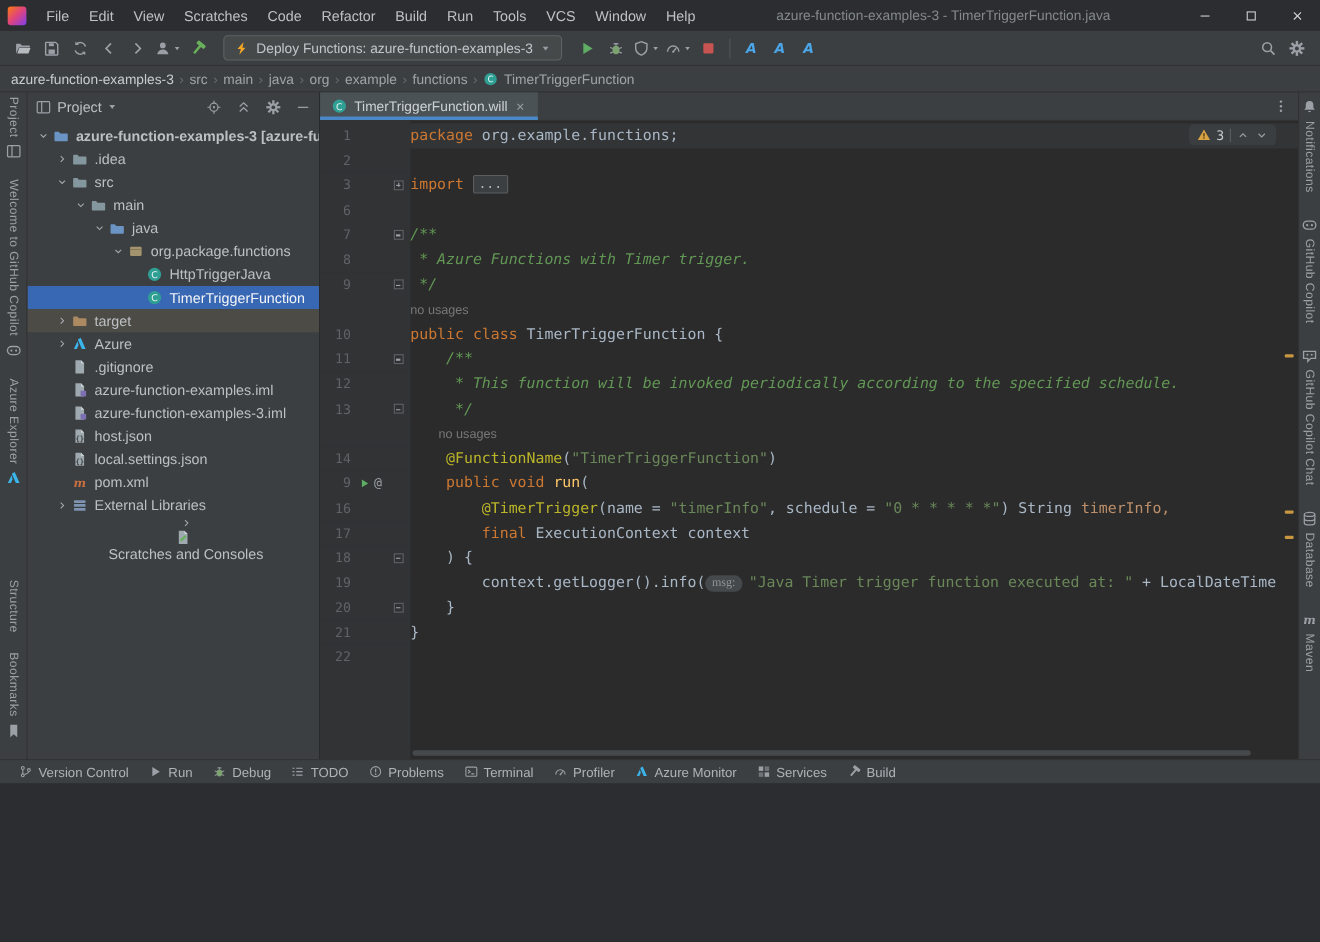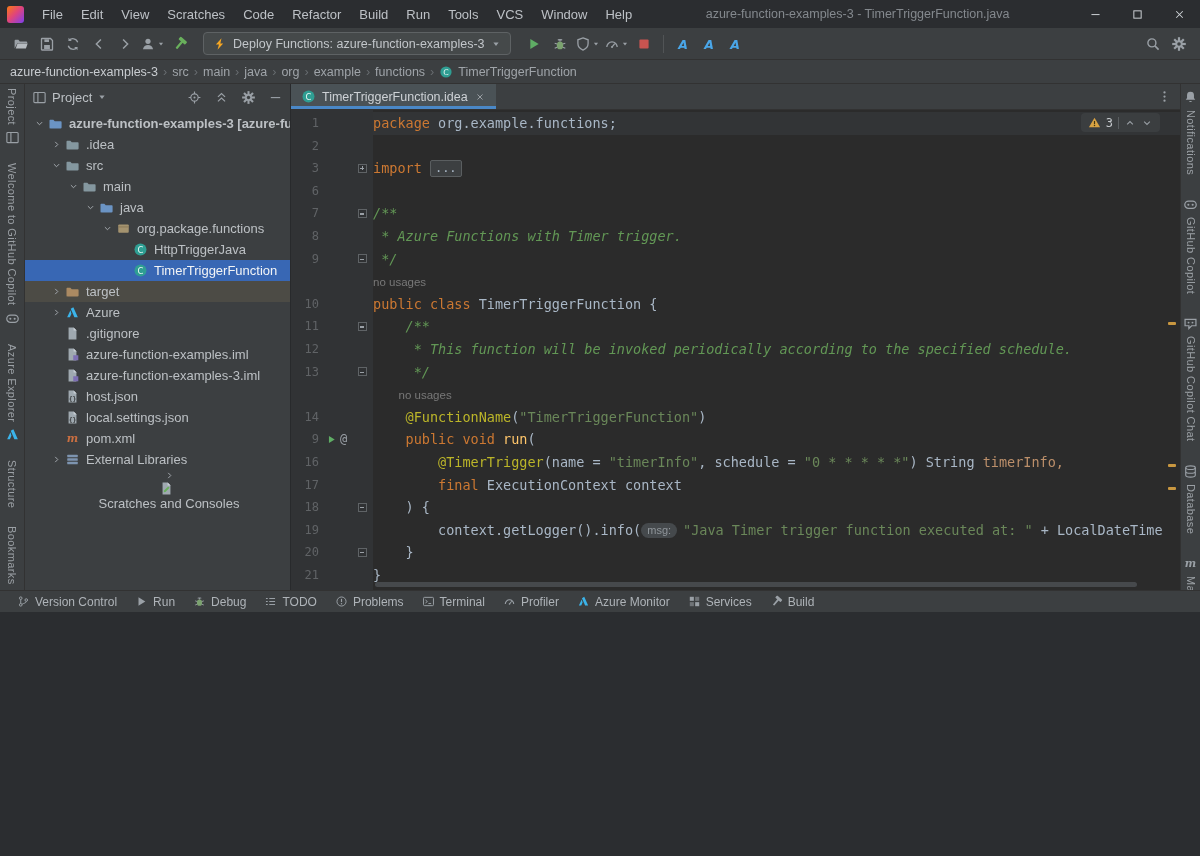--- a/index.html
+++ b/index.html
@@ -1,18 +1,18 @@
 <!DOCTYPE html>
 <html><head>
 <meta charset="utf-8">
 <style>
   *{box-sizing:border-box}
   html,body{margin:0;padding:0;width:1200px;height:856px;overflow:hidden;background:#2b2d30;
     font-family:"Liberation Sans",sans-serif;color:#bbbfc4}
-  .app{width:1200px;height:612px;display:flex;flex-direction:column}
+  .app{width:1200px;height:712px;display:flex;flex-direction:column}
   .icon{display:inline-flex;align-items:center;justify-content:center;width:16px;height:16px;flex:none}
   .icon svg{width:100%;height:100%;display:block}
   .i15{width:15px;height:15px}.i14{width:14px;height:14px}.i13{width:13px;height:13px}
   .i12{width:12px;height:12px}.i10{width:10px;height:10px}.i8{width:8px;height:8px}
   .run-ic{width:11px;height:11px}
 
   
   .titlebar{height:28px;flex:none;display:flex;align-items:center;background:#2b2d30;font-size:13px}
   .logo{width:17px;height:17px;margin:0 9px 0 7px;border-radius:3px;flex:none;
     background:linear-gradient(135deg,#f97a12,#e0447c 48%,#7c3ef0)}
@@ -87,21 +87,21 @@
   .at{color:#9aa0a6;font-size:12px}
   .fold-box{width:9px;height:9px;border:1px solid #5f6366;background:#2f3133;position:relative}
   .fold-box::after{content:"";position:absolute;left:1.5px;right:1.5px;top:3.2px;height:1.2px;background:#9aa0a6}
   .fold-box.plus::before{content:"";position:absolute;top:1.5px;bottom:1.5px;left:3.2px;width:1.2px;background:#9aa0a6}
   .codetext{flex:1;min-width:0}
   .tk-k{color:#cc7832}.tk-d{color:#a9b7c6}.tk-c{color:#629755;font-style:italic}.tk-s{color:#6a8759}
   .tk-a{color:#bbb529}.tk-m{color:#ffc66b}.tk-p{color:#bc8f6a}
   .tk-f{display:inline-block;background:#3c3f41;border:1px solid #5a5e60;border-radius:2px;padding:0 4px;
     line-height:15px;font-size:12px;color:#a9b7c6;vertical-align:1px}
   .tk-h{display:inline-block;background:#45494c;border-radius:8px;padding:0 6px;margin-right:6px;line-height:15px;
-    font-size:11px;color:#8f959a;font-family:Liberation Sans, sans-serif;vertical-align:1px}
+    font-size:11px;color:#8f959a;font-family:Liberation Serif, serif;vertical-align:1px}
   .inlay-usages{color:#787878;font-size:11.5px;font-family:"Liberation Sans",sans-serif}
   .inspect-widget{position:absolute;top:3px;right:20px;height:19px;display:flex;align-items:center;gap:5px;
     padding:0 7px;background:#3b3e40;border-radius:4px;font-size:12px;color:#c4c8cc}
   .insp-sep{width:1px;height:12px;background:#5a5e61}
   .stripe-mark{position:absolute;right:4px;width:8px;height:3px;background:#d9a343;border-radius:1px;opacity:.9}
   .m1{top:212px}.m2{top:354px}.m3{top:377px}
   .hscroll{position:absolute;left:84px;bottom:3px;width:762px;height:5px;background:#5d6367;opacity:.55;border-radius:3px}
 
   
   .statusbar{height:22px;flex:none;display:flex;align-items:center;background:#3c3f41;border-top:1px solid #323232;
@@ -685,21 +685,21 @@
 
     <section class="editor-area">
       <div class="tabbar">
         <div class="tab active">
           <span class="icon i15">
               <svg viewBox="0 0 16 16" aria-hidden="true">
                 <circle cx="8" cy="8" r="6.4" fill="#2f9e93"></circle>
                 <text x="8" y="11.3" font-size="9" fill="#e9f6f4" text-anchor="middle" font-family="DejaVu Sans,sans-serif">C</text>
               </svg>
             </span>
-          <span class="tab-label">TimerTriggerFunction.idea</span>
+          <span class="tab-label">TimerTriggerFunction.will</span>
           <span class="icon i12 tab-close">
               <svg viewBox="0 0 16 16" aria-hidden="true">
                 <path d="M4.6 4.6l6.8 6.8M11.4 4.6l-6.8 6.8" stroke="#9aa0a6" stroke-width="1.3"></path>
               </svg>
             </span>
         </div>
         <div class="tab-spacer"></div>
         <span class="icon i15 tab-kebab">
             <svg viewBox="0 0 16 16" aria-hidden="true">
               <circle cx="8" cy="3.6" r="1.2" fill="#9aa0a6"></circle>

